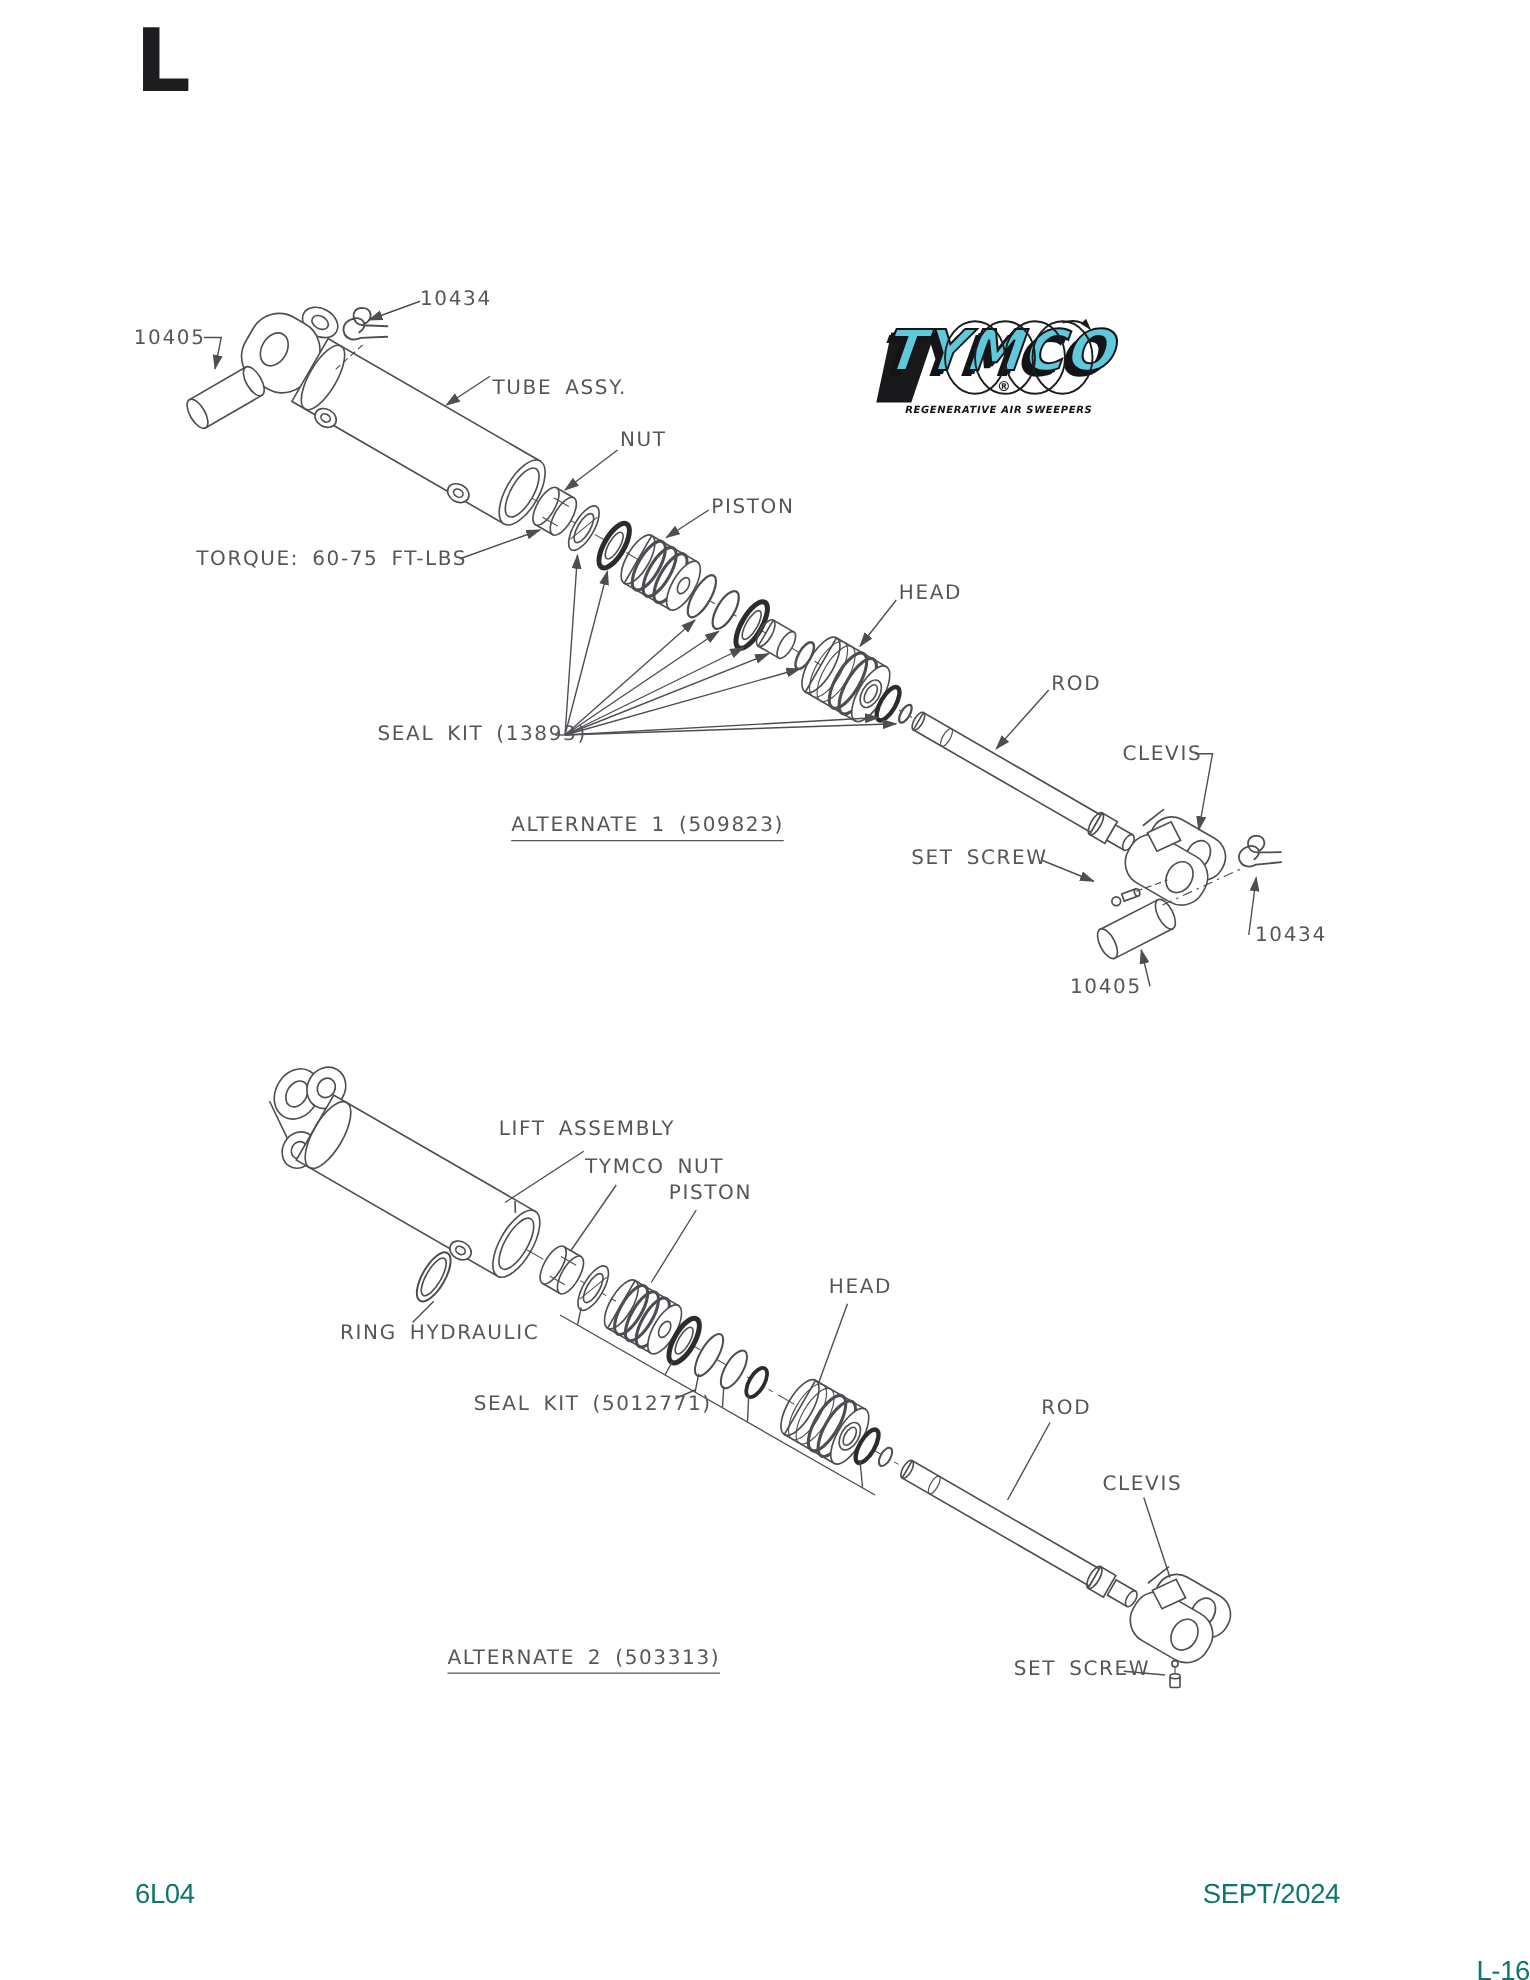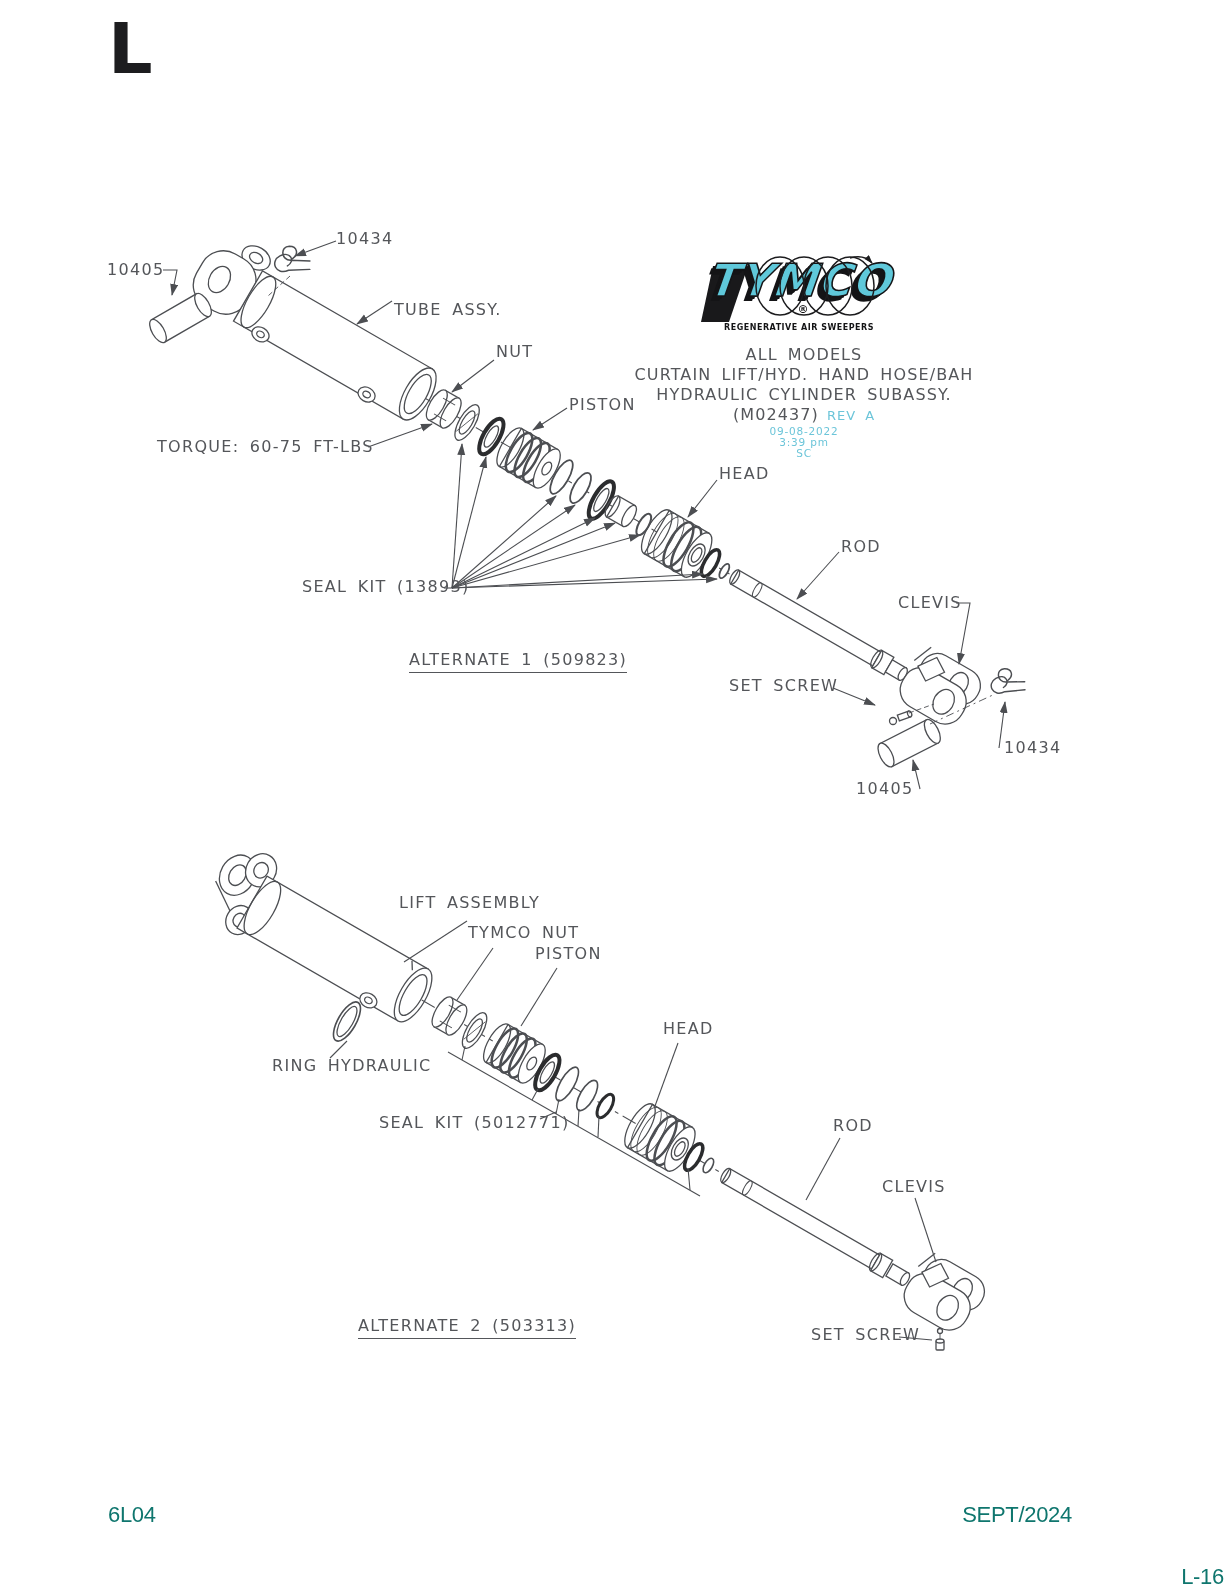--- a/index.html
+++ b/index.html
@@ -12,21 +12,21 @@
   .lbl{position:absolute;z-index:3;font-size:16px;letter-spacing:1.3px;word-spacing:4px;
        color:#54565a;white-space:nowrap;line-height:1;text-align:right;}
   .cap{border-bottom:1.5px solid #54565a;padding-bottom:3px;}
   .logo{position:absolute;left:708px;top:258px;width:190px;z-index:3;text-align:center;}
   .brand{display:inline-block;transform:skewX(-9deg);font-size:45px;font-weight:bold;
          font-style:italic;letter-spacing:1px;color:#5fc8da;line-height:1;
          -webkit-text-stroke:1.6px #141416;
          text-shadow:-5px 5px 0 #141416,-3px 3px 0 #141416,-1px 1px 0 #141416;}
   .reg{font-size:11px;color:#141416;vertical-align:top;font-weight:bold;}
   .tagline{position:absolute;left:714px;top:323px;width:170px;text-align:center;z-index:3;
-           font-size:8px;font-weight:bold;letter-spacing:.5px;color:#141416;}
+           font-size:8px;font-weight:bold;font-style:italic;letter-spacing:.5px;color:#141416;}
   .tb{position:absolute;left:612px;top:345px;width:384px;text-align:center;z-index:3;color:#54565a;}
   .tb .l{font-size:16px;letter-spacing:1.1px;word-spacing:4px;line-height:20px;}
   .tb .rev{font-size:13px;color:#6cc5d9;margin-left:8px;letter-spacing:1px;}
   .tb .sm{font-size:10.5px;line-height:11px;color:#6cc5d9;letter-spacing:.8px;}
   .foot{position:absolute;z-index:3;font-size:22px;color:#0f766e;letter-spacing:-.3px;
         font-family:"Liberation Sans",sans-serif;}
 </style>
 </head>
 <body>
 
@@ -292,29 +292,20 @@
     </g>
   </svg>
 
   <div class="seclet">L</div>
 
   <div class="logo">
     <span class="brand">TYMCO</span><span class="reg">®</span>
   </div>
   <div class="tagline">REGENERATIVE AIR SWEEPERS</div>
 
-  <div class="tb">
-    <div class="l">ALL MODELS</div>
-    <div class="l">CURTAIN LIFT/HYD. HAND HOSE/BAH</div>
-    <div class="l">HYDRAULIC CYLINDER SUBASSY.</div>
-    <div class="l"><span>(M02437)</span><span class="rev">REV A</span></div>
-    <div class="sm">09-08-2022</div>
-    <div class="sm">3:39 pm</div>
-    <div class="sm">SC</div>
-  </div>
 
   <div class="lbl" style="left:336px;top:231px">10434</div>
   <div class="lbl" style="left:107px;top:262px">10405</div>
   <div class="lbl" style="left:394px;top:302px">TUBE ASSY.</div>
   <div class="lbl" style="left:496px;top:344px">NUT</div>
   <div class="lbl" style="left:569px;top:397px">PISTON</div>
   <div class="lbl" style="left:157px;top:439px">TORQUE: 60-75 FT-LBS</div>
   <div class="lbl" style="left:719px;top:466px">HEAD</div>
   <div class="lbl" style="left:841px;top:539px">ROD</div>
   <div class="lbl" style="left:302px;top:579px">SEAL KIT (13893)</div>

